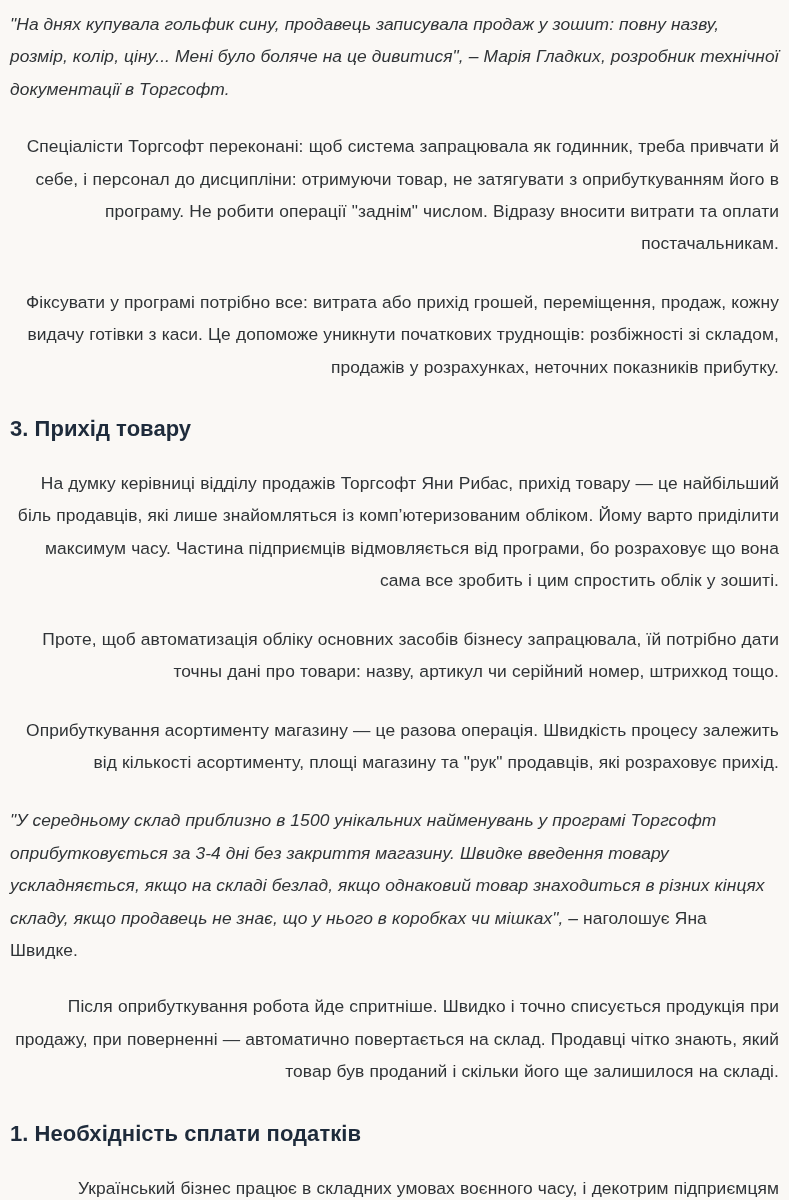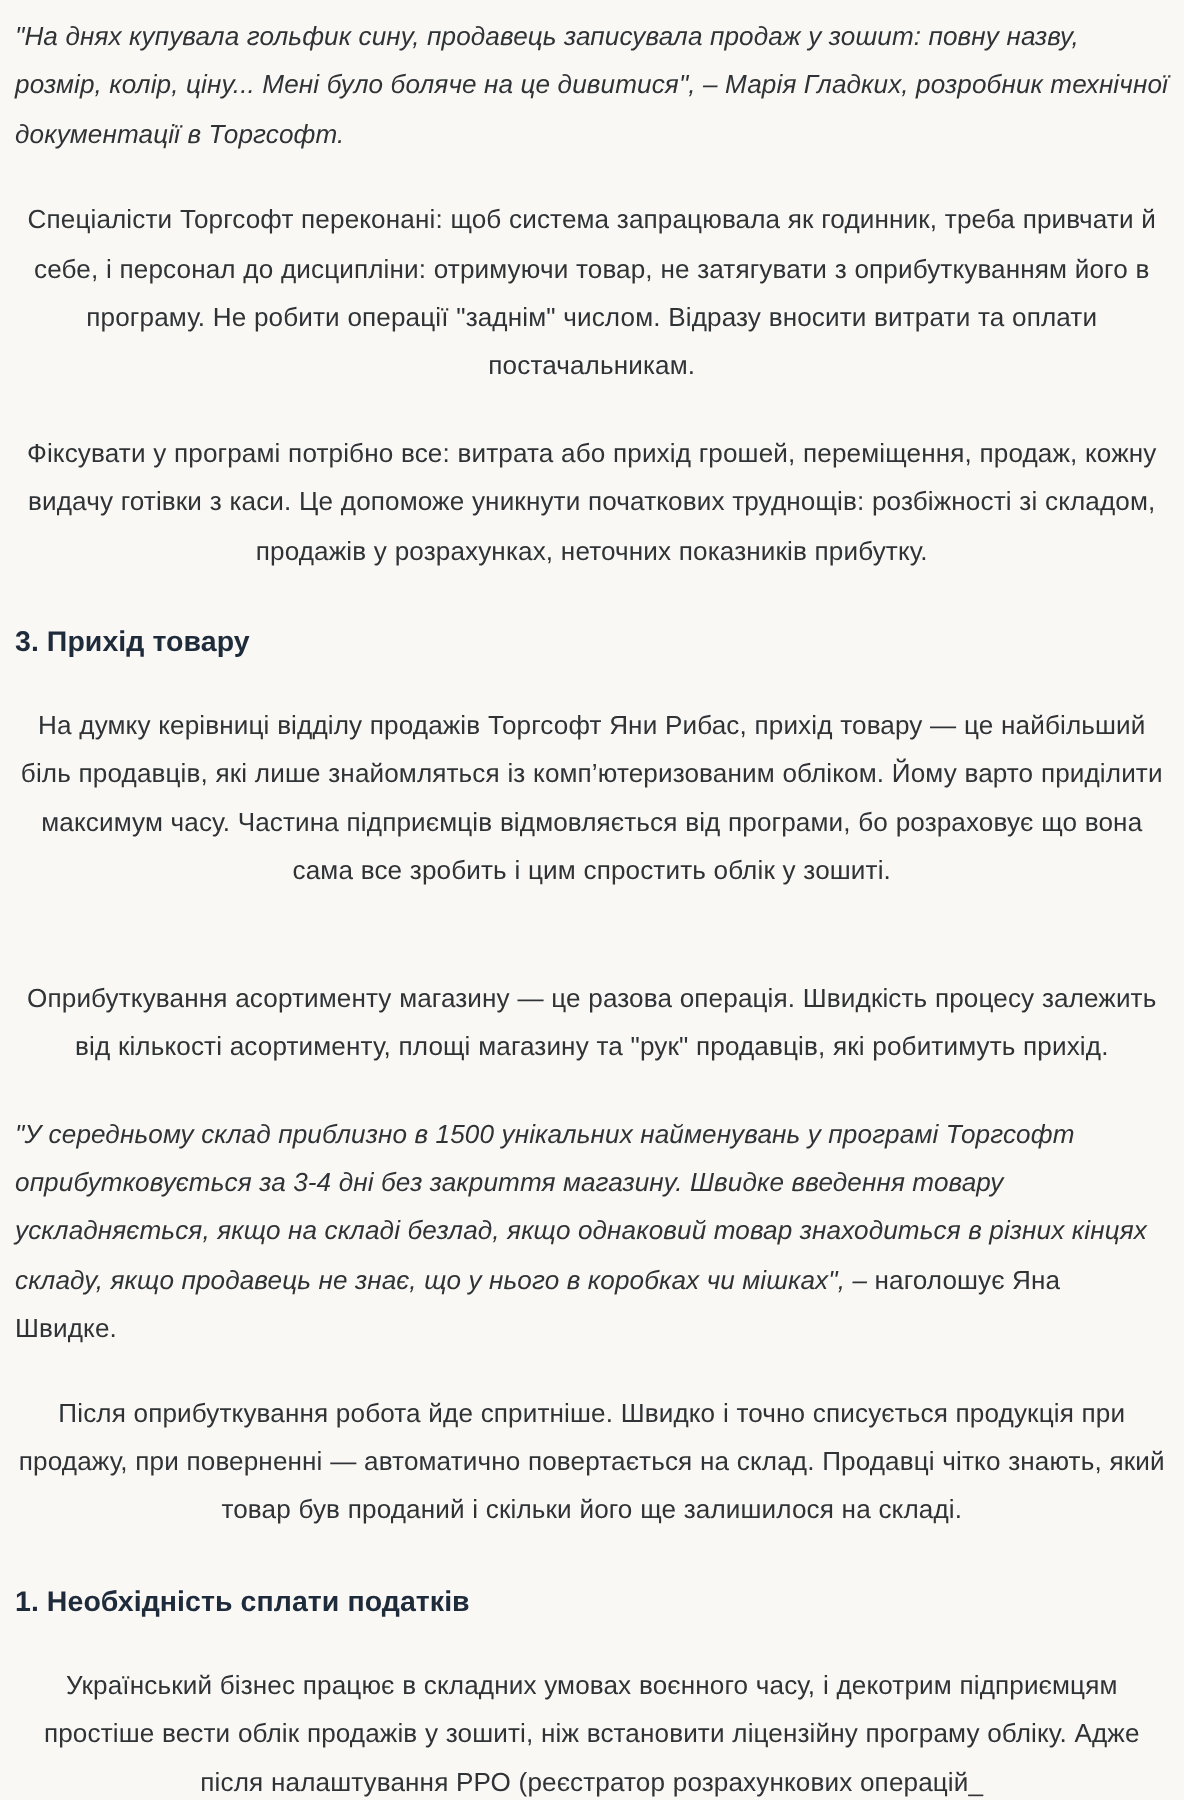--- a/index.html
+++ b/index.html
@@ -24,35 +24,35 @@
     background: #faf8f5;
   }
 
   
   .para {
     font-size: 17.4px;
     line-height: 32.4px;
     color: #2f3336;
     letter-spacing: 0.005em;
     margin: 0;
-    text-align: center;
+    text-align: right;
     word-spacing: 0.01em;
   }
 
   .quote {
     font-style: italic;
     font-size: 17.4px;
     line-height: 32.4px;
     color: #2f3336;
     margin: 0;
     letter-spacing: 0.005em;
   }
 
   .heading {
-    font-size: 19px;
+    font-size: 22px;
     font-weight: bold;
     color: #1e2b3b;
     line-height: 26px;
     margin: 0;
     letter-spacing: 0.002em;
   }
   .sp-after-quote { height: 25px; }
   .sp-after-para  { height: 26px; }
   .sp-before-h    { height: 33px; }
   .sp-after-h     { height: 25px; }
@@ -78,24 +78,25 @@
   <div class="sp-before-h"></div>
 
   <h2 class="heading">3. Прихід товару</h2>
 
   <div class="sp-after-h"></div>
 
   <p class="para">На думку керівниці відділу продажів Торгсофт Яни Рибас, прихід товару — це найбільший біль продавців, які лише знайомляться із комп’ютеризованим обліком. Йому варто приділити максимум часу. Частина підприємців відмовляється від програми, бо розраховує що вона сама все зробить і цим спростить облік у зошиті.</p>
 
   <div class="sp-after-para"></div>
 
+  <p class="para">Проте, щоб автоматизація обліку основних засобів бізнесу запрацювала, їй потрібно дати точны дані про товари: назву, артикул чи серійний номер, штрихкод тощо.</p>
 
   <div class="sp-after-para"></div>
 
-  <p class="para">Оприбуткування асортименту магазину — це разова операція. Швидкість процесу залежить від кількості асортименту, площі магазину та "рук" продавців, які робитимуть прихід.</p>
+  <p class="para">Оприбуткування асортименту магазину — це разова операція. Швидкість процесу залежить від кількості асортименту, площі магазину та "рук" продавців, які розраховує прихід.</p>
 
   <div class="sp-after-para"></div>
 
   <p class="quote"><span>"У середньому склад приблизно в 1500 унікальних найменувань у програмі Торгсофт оприбутковується за 3-4 дні без закриття магазину. Швидке введення товару ускладняється, якщо на складі безлад, якщо однаковий товар знаходиться в різних кінцях складу, якщо продавець не знає, що у нього в коробках чи мішках", – </span><span class="nonitalic">наголошує Яна Швидке.</span></p>
 
   <div class="sp-after-quote2"></div>
 
   <p class="para">Після оприбуткування робота йде спритніше. Швидко і точно списується продукція при продажу, при поверненні — автоматично повертається на склад. Продавці чітко знають, який товар був проданий і скільки його ще залишилося на складі.</p>
 
   <div class="sp-before-h"></div>

